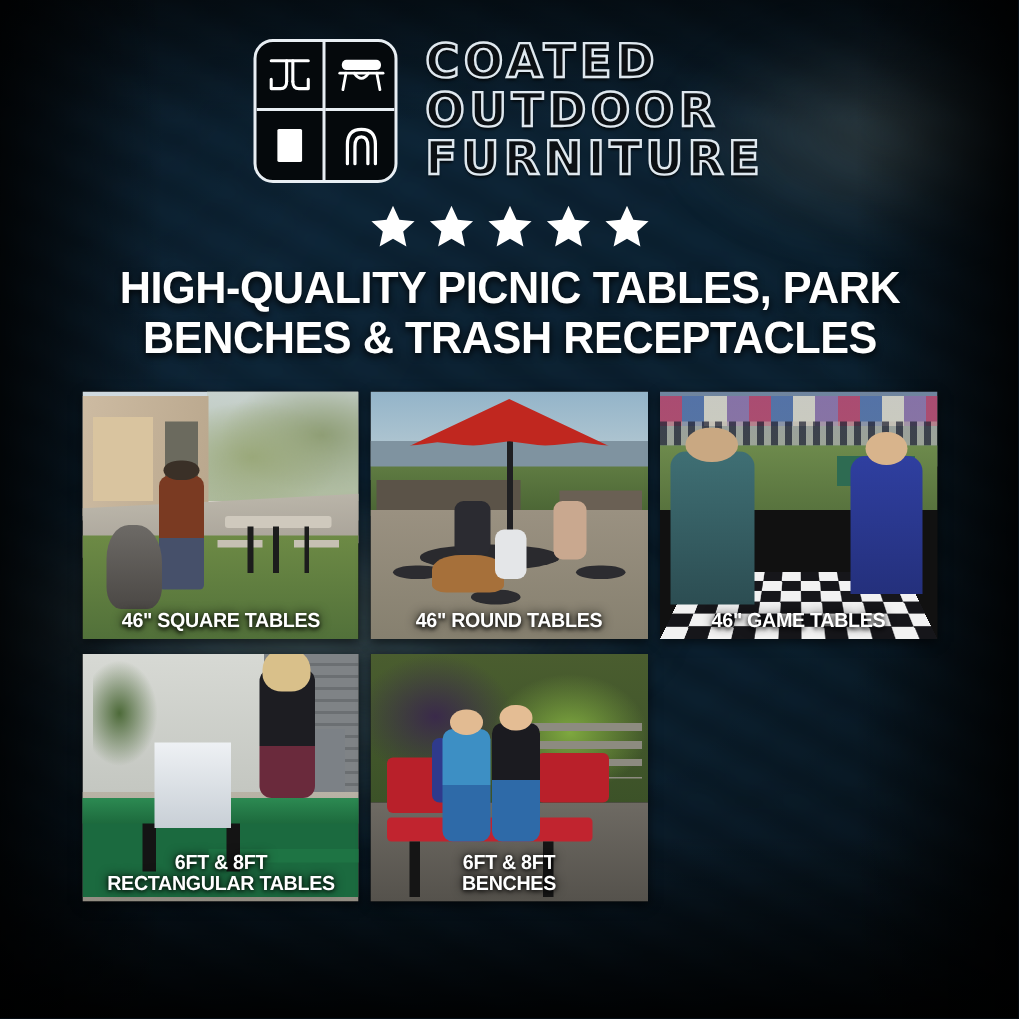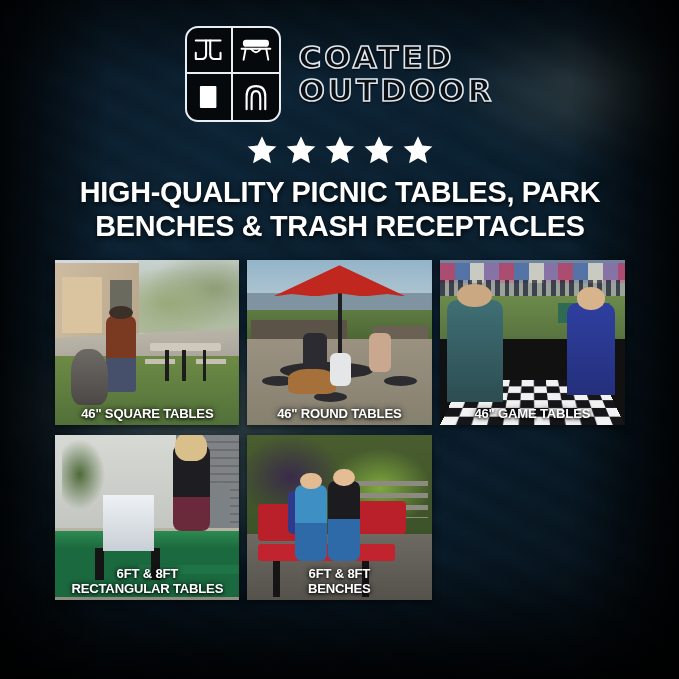--- a/index.html
+++ b/index.html
@@ -274,20 +274,21 @@
             <path d="M24 84 L24 48 Q24 20 50 20 Q76 20 76 48 L76 84"></path>
             <path d="M38 84 L38 52 Q38 34 50 34 Q62 34 62 52 L62 84"></path>
           </g>
         </svg>
       </div>
     </div>
 
     <div class="logo-type">
       <div class="logo-line">COATED</div>
       <div class="logo-line">OUTDOOR</div>
+      <div class="logo-line">FURNITURE</div>
     </div>
   </div>
 
   <div class="stars">
     <svg class="star" viewBox="0 0 24 24">
         <polygon fill="#ffffff" points="12,1.6 15.2,8.6 22.8,9.4 17.1,14.5 18.7,22 12,18.1 5.3,22 6.9,14.5 1.2,9.4 8.8,8.6"></polygon>
       </svg>
     <svg class="star" viewBox="0 0 24 24">
         <polygon fill="#ffffff" points="12,1.6 15.2,8.6 22.8,9.4 17.1,14.5 18.7,22 12,18.1 5.3,22 6.9,14.5 1.2,9.4 8.8,8.6"></polygon>
       </svg>

